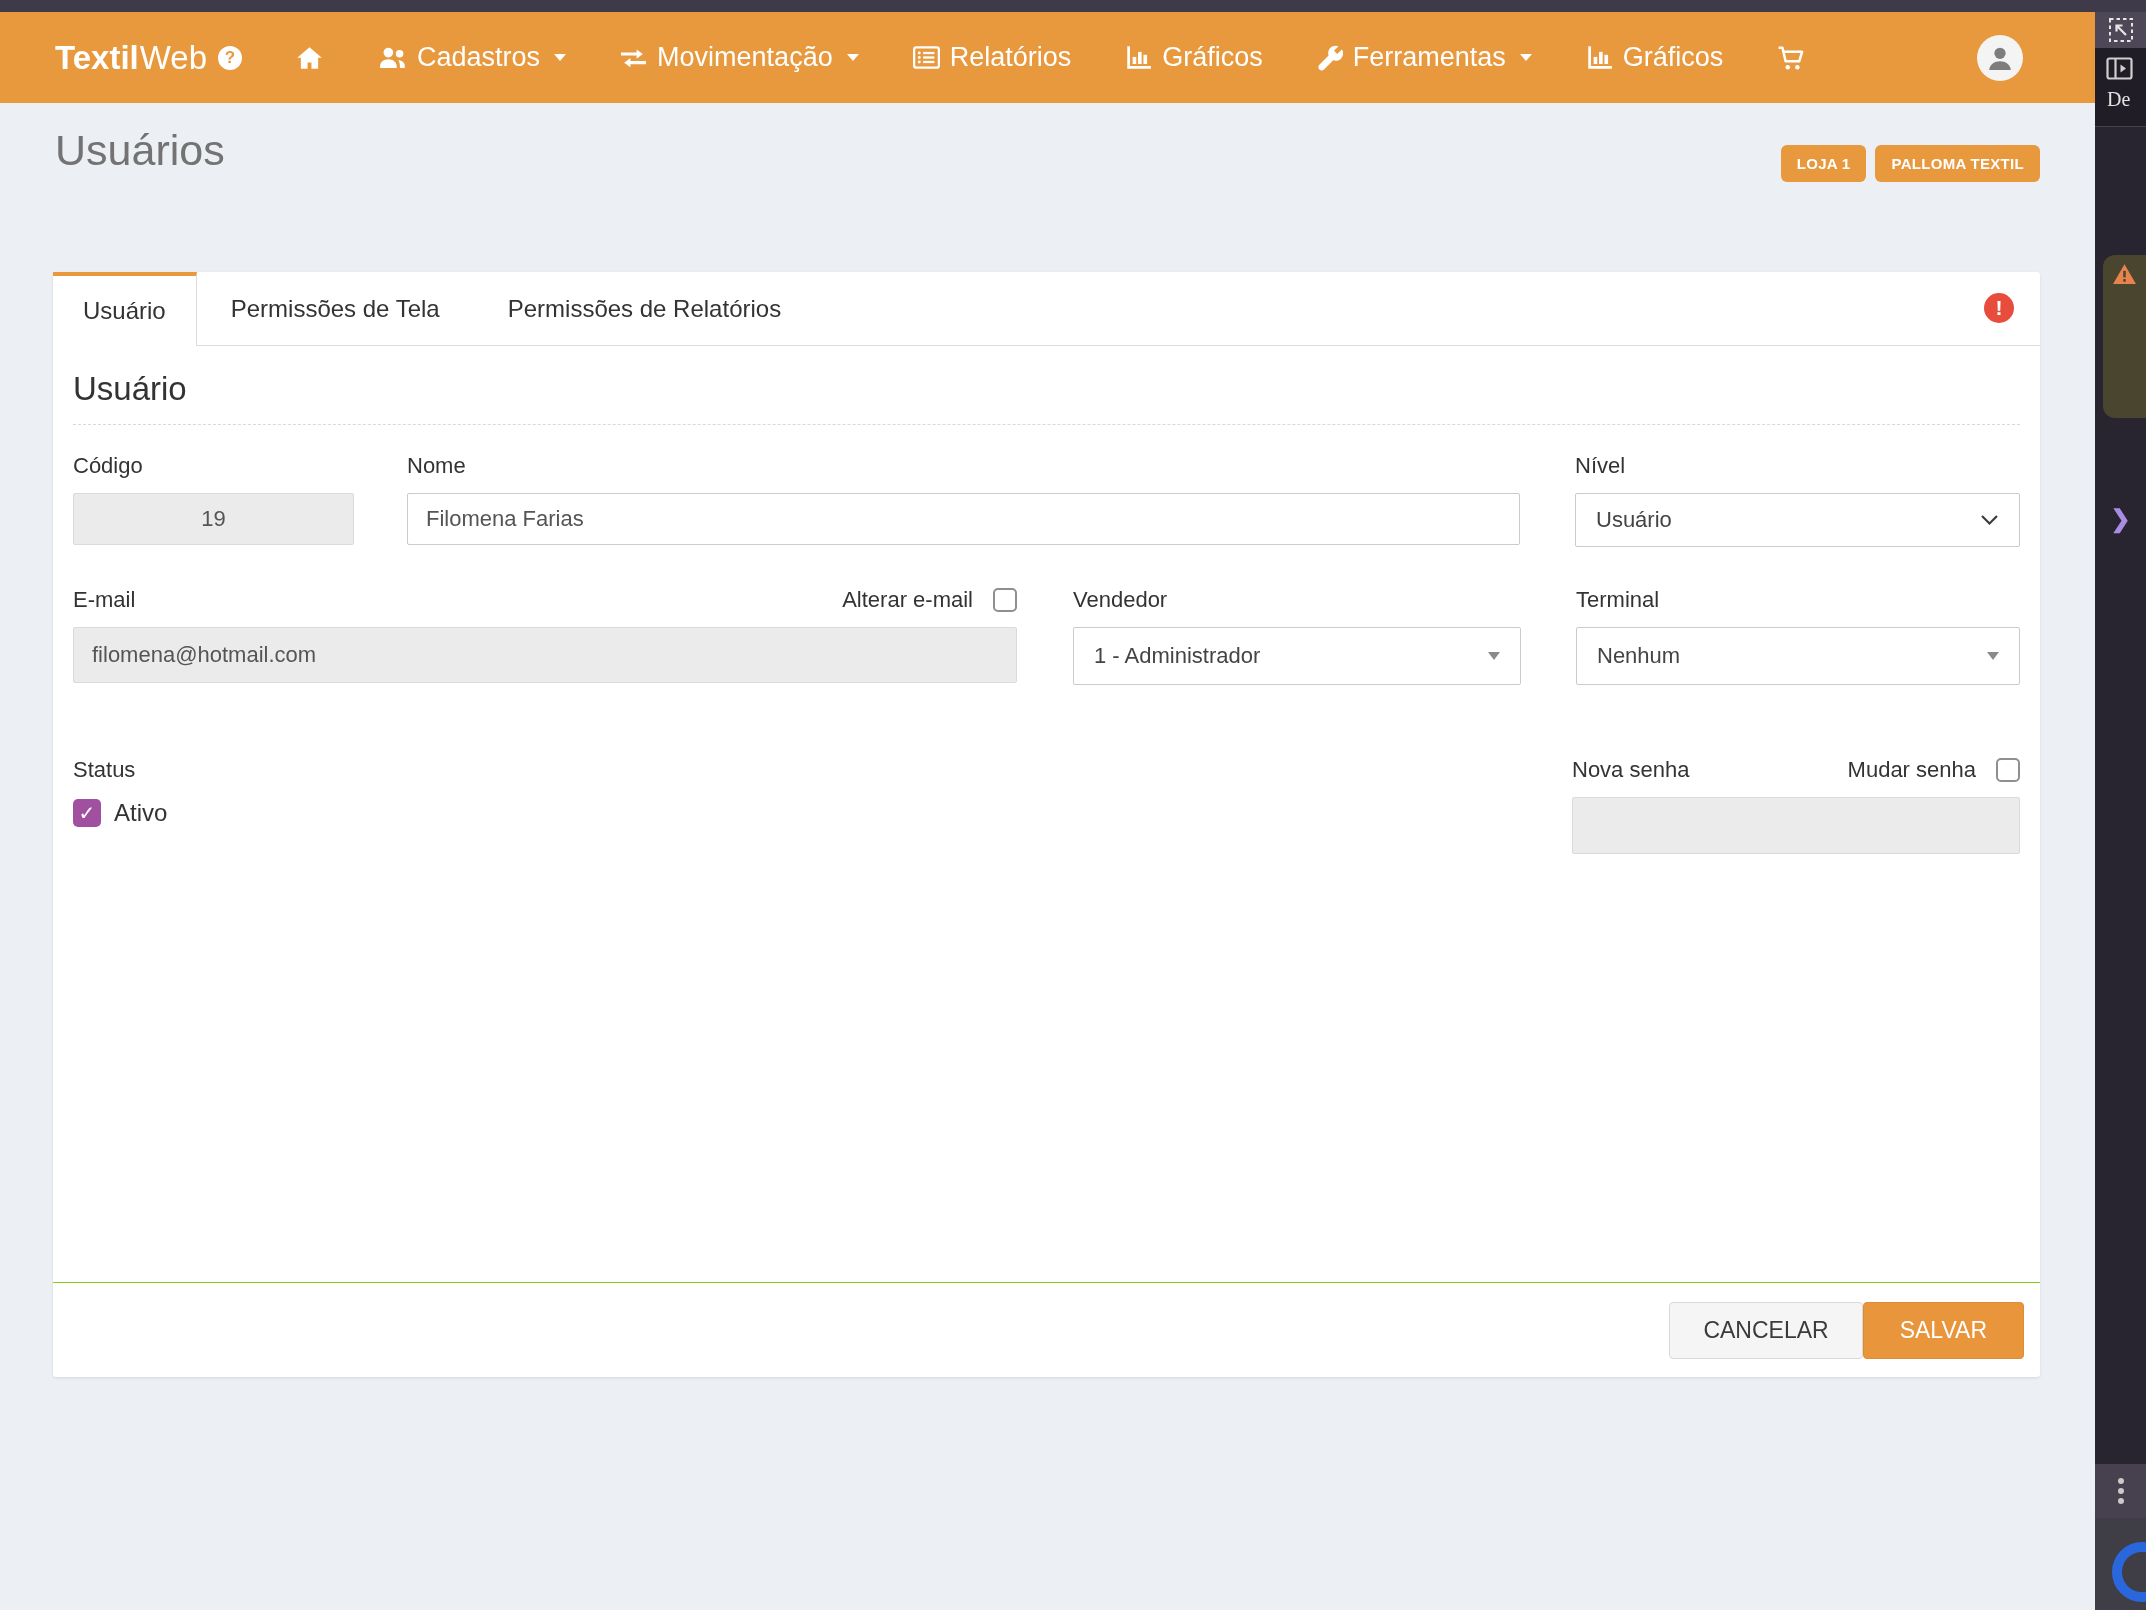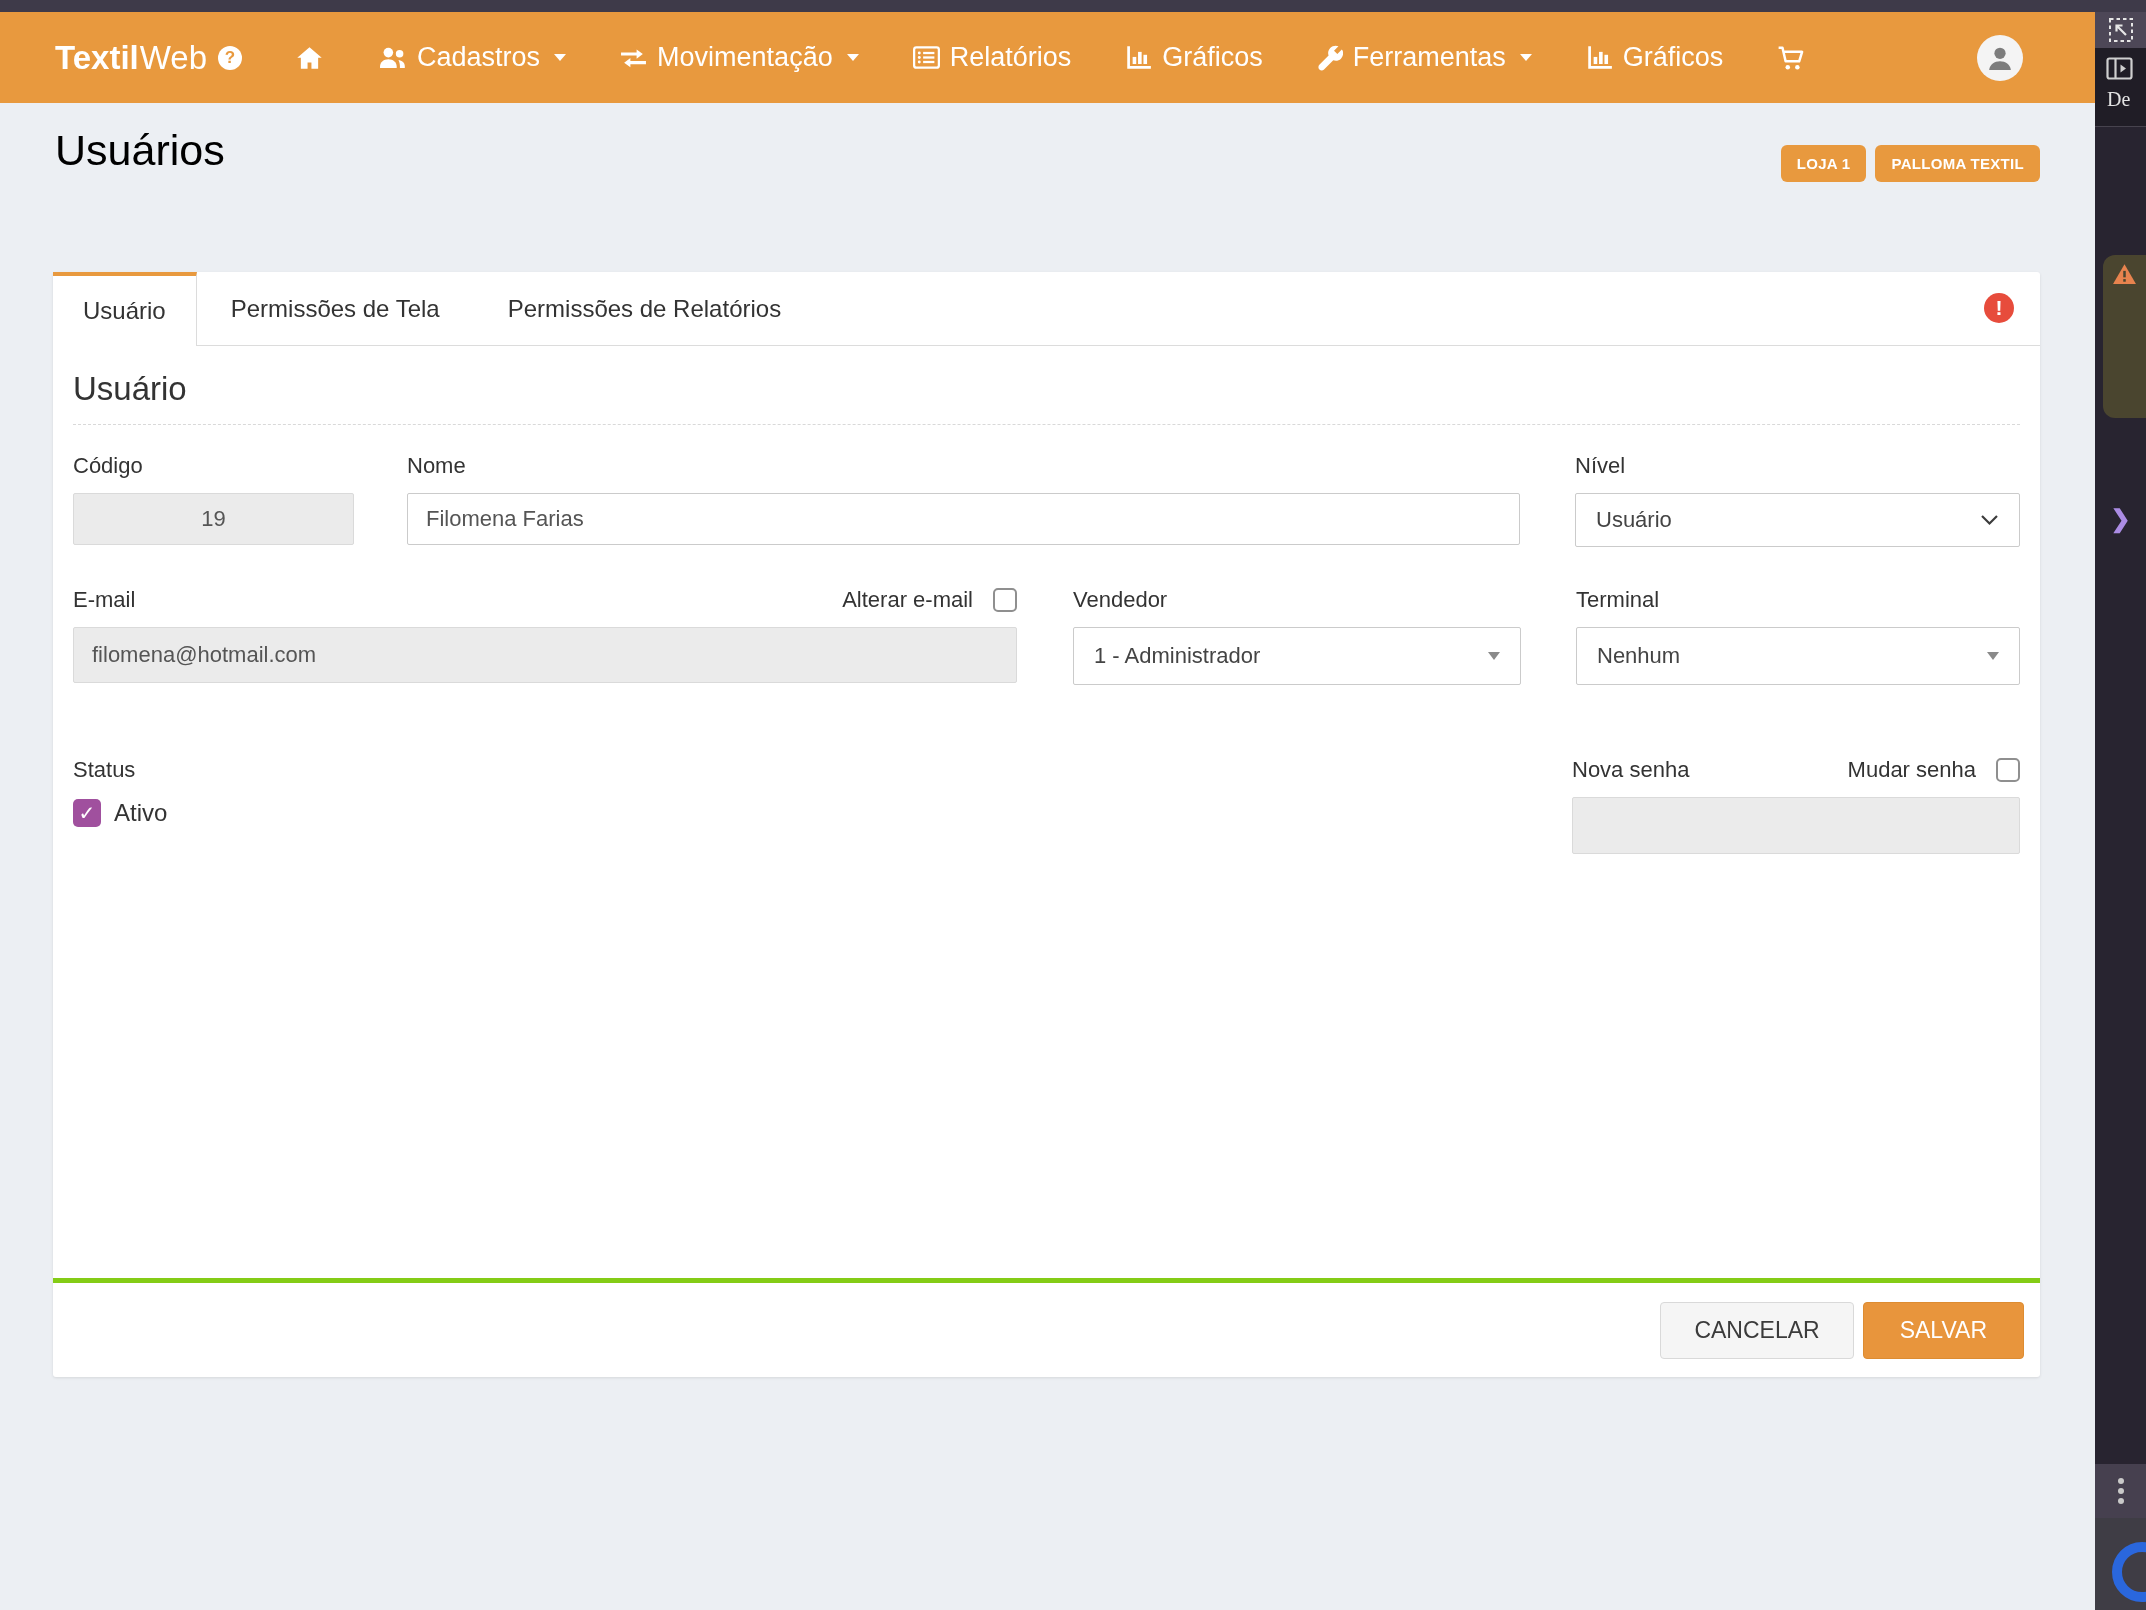--- a/index.html
+++ b/index.html
@@ -17,21 +17,21 @@
   .brand span.light{font-weight:400;}
   .help-circle{width:24px;height:24px;border-radius:50%;background:#fff;color:#E8993E;
                font-size:17px;font-weight:700;display:flex;align-items:center;justify-content:center;margin-left:2px;}
   .nav-item{display:flex;align-items:center;gap:10px;color:#fff;font-size:27px;cursor:pointer;white-space:nowrap;}
   .caret{width:0;height:0;border-left:6px solid transparent;border-right:6px solid transparent;
          border-top:7px solid #fff;margin-left:4px;}
   .nav-avatar{margin-left:auto;margin-right:72px;width:46px;height:46px;border-radius:50%;background:#f4f4f4;
               display:flex;align-items:center;justify-content:center;cursor:pointer;}
 
   
-  .page-title{position:absolute;left:55px;top:126px;font-size:43px;font-weight:500;color:#000000;}
+  .page-title{position:absolute;left:55px;top:126px;font-size:43px;font-weight:500;color:#737373;}
   .badges{position:absolute;right:106px;top:145px;display:flex;gap:9px;}
   .badge{background:#E8993E;color:#fff;font-weight:700;font-size:15px;border-radius:6px;
          padding:10px 16px;letter-spacing:.3px;}
 
   
   .card{position:absolute;left:53px;top:272px;width:1987px;height:1105px;background:#fff;
         border-radius:3px;box-shadow:0 1px 3px rgba(0,0,0,.10);}
   .tabbar{display:flex;align-items:flex-start;height:73px;border-bottom:1px solid #dcdcdc;position:relative;}
   .tab{display:flex;align-items:center;height:73px;padding:0 34px;font-size:24px;color:#333;cursor:pointer;box-sizing:border-box;}
   .tab.active{padding:0 30px;border-top:4px solid #E8993E;border-right:1px solid #dcdcdc;background:#fff;
@@ -72,22 +72,22 @@
   .tri-down{width:0;height:0;border-left:6px solid transparent;border-right:6px solid transparent;
             border-top:8px solid #8a8a8a;}
 
   .label-row{display:flex;justify-content:space-between;align-items:center;margin-bottom:14px;}
   .chk-wrap{display:flex;align-items:center;gap:20px;cursor:pointer;margin-left:28px;}
   .chk{width:24px;height:24px;border:2px solid #8f8f8f;border-radius:5px;background:#fff;box-sizing:border-box;}
   .chk-on{width:28px;height:28px;border-radius:5px;background:#A0509E;color:#fff;font-size:20px;font-weight:700;
           display:flex;align-items:center;justify-content:center;cursor:pointer;}
   .status-line{display:flex;align-items:center;gap:13px;margin-top:16px;font-size:24px;color:#333;}
 
-  .card-footer{position:absolute;left:0;right:0;bottom:0;height:94px;border-top:5px solid #84cc16;
-               display:flex;align-items:center;justify-content:flex-end;gap:9px;padding-right:16px;}
+  .card-footer{position:absolute;left:0;right:0;bottom:0;height:94px;border-top:1px solid #84cc16;
+               display:flex;align-items:center;justify-content:flex-end;padding-right:16px;}
   .btn{height:57px;border-radius:4px;font-size:23px;font-family:inherit;cursor:pointer;display:flex;
        align-items:center;justify-content:center;}
   .btn-cancel{background:#f5f5f5;border:1px solid #d9d9d9;color:#3b3b3b;padding:0 33px;}
   .btn-save{background:#E8953C;border:1px solid #dd8c32;color:#fff;padding:0 36px;}
 
   
   .side-strip{position:absolute;left:2095px;top:12px;width:51px;height:1598px;background:#282430;overflow:hidden;font-family:Liberation Serif, serif;}
   .ss-capture{position:absolute;left:0;top:0;width:100%;height:36px;background:#4d4757;
               display:flex;align-items:center;justify-content:center;cursor:pointer;}
   .ss-panel{position:absolute;left:0;top:36px;width:100%;height:79px;background:#201d26;

